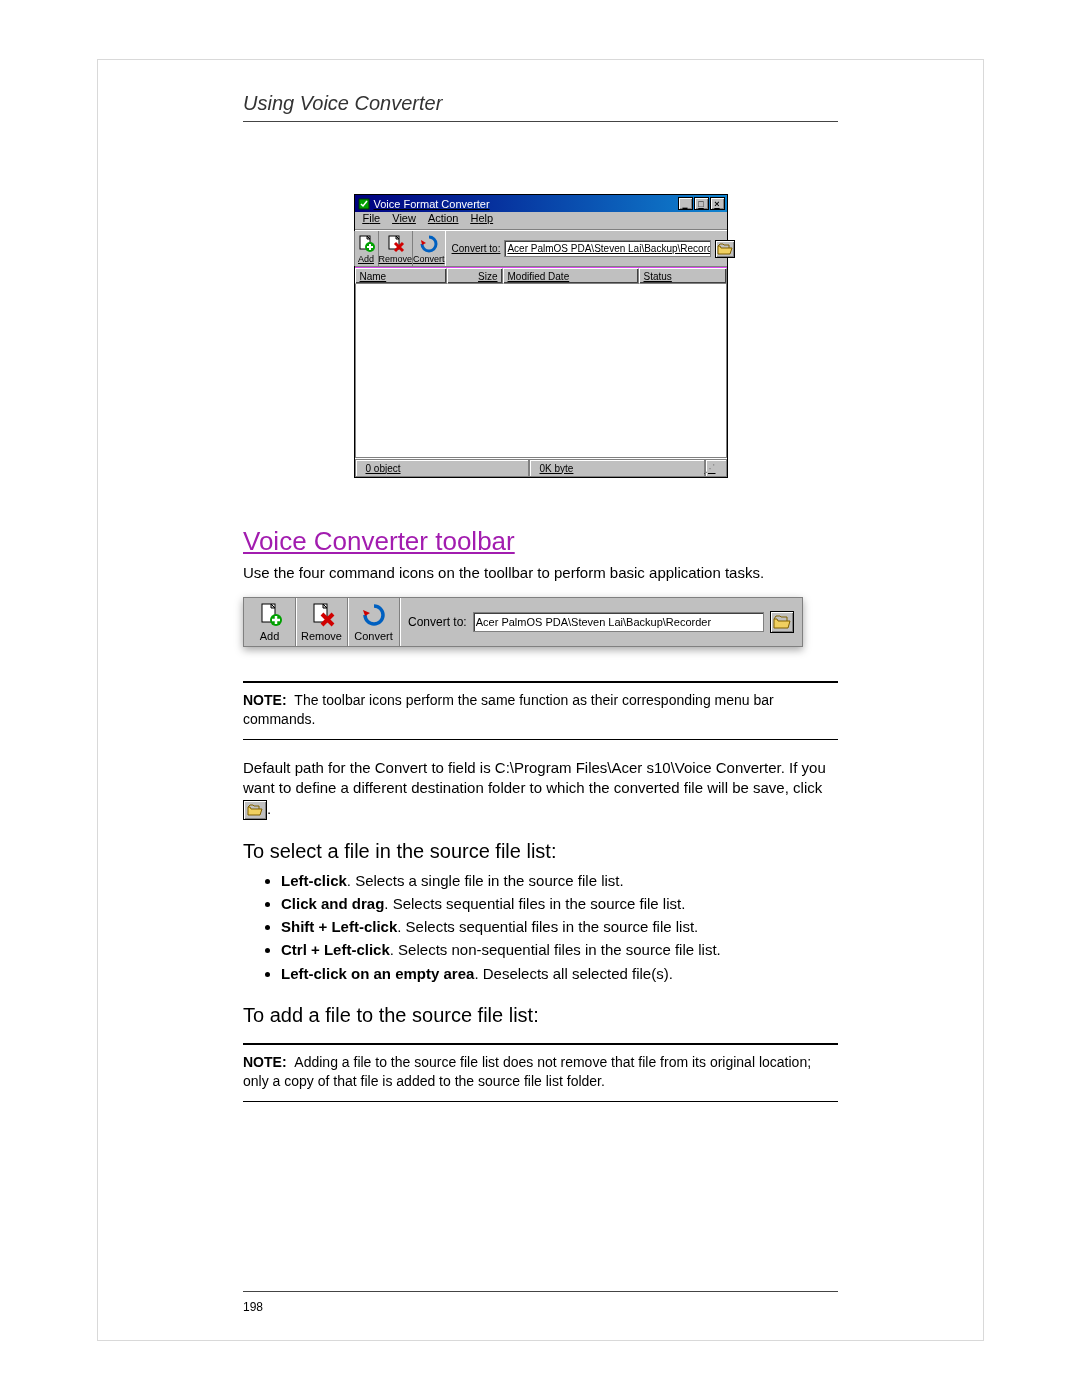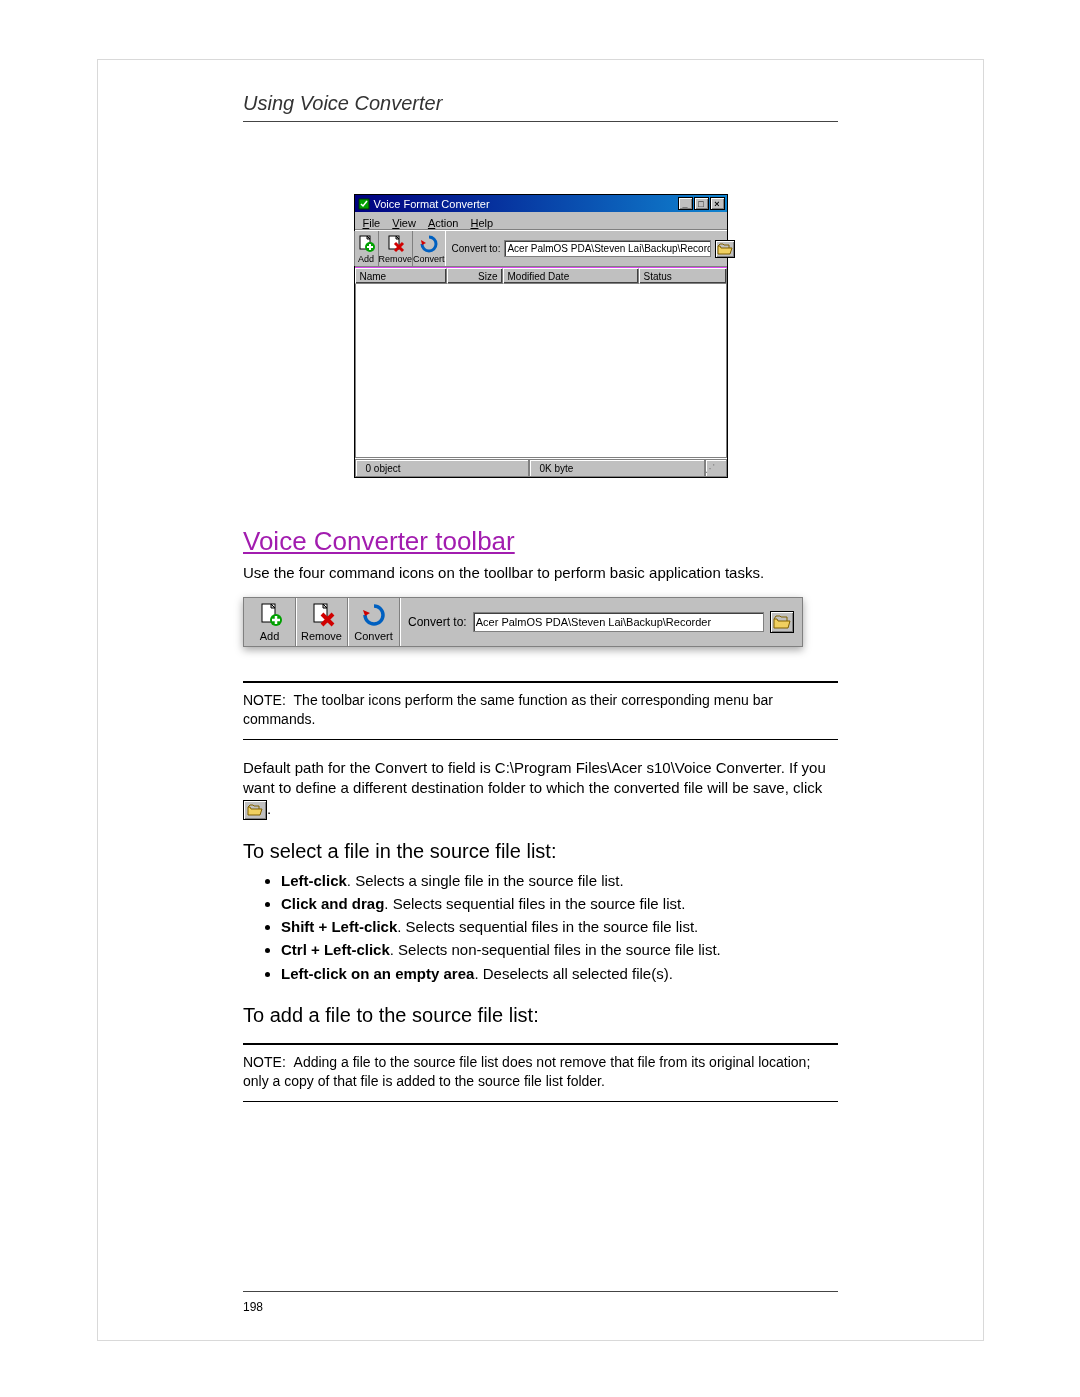--- a/index.html
+++ b/index.html
@@ -42,20 +42,21 @@
   }
 
   
   .win9x {
     margin: 72px auto 0 auto;
     width: 374px;
     background: #c0c0c0;
     border: 1px solid #000;
     font-family: "MS Sans Serif", Tahoma, Arial, sans-serif;
     font-size: 11px;
+    text-decoration: underline;
   }
   .titlebar {
     height: 17px;
     background: linear-gradient(to right, #000080, #1084d0);
     color: #fff;
     display: flex;
     align-items: center;
     padding: 0 2px 0 3px;
   }
   .titlebar .ticon {
@@ -71,21 +72,21 @@
     box-shadow: inset 1px 1px 0 #fff, inset -1px -1px 0 #808080;
     margin-left: 1px;
     font-size: 9px;
     display: inline-flex; align-items: center; justify-content: center;
     color: #000;
     font-weight: bold;
   }
   .menubar {
     height: 18px;
     display: flex;
-    align-items: flex-end;
+    align-items: flex-start;
     padding: 0 2px;
     background: #c0c0c0;
     border-bottom: 1px solid #808080;
   }
   .menuitem {
     padding: 0 6px;
     font-size: 11px;
   }
   .menuitem u { text-decoration: underline; }
 
@@ -223,21 +224,21 @@
   .wide-toolbar .browse-btn { width: 24px; height: 22px; }
 
   
   .note-rule { border: none; border-top: 2px solid #000; margin-top: 34px; }
   .note-rule.thin { border-top-width: 1px; margin-top: 10px; }
   .note-text {
     font-size: 14px;
     line-height: 1.35;
     margin-top: 8px;
   }
-  .note-text b { font-weight: normal; }
+  .note-text b { font-weight: bold; }
 
   .p.afternote {
     margin-top: 18px;
   }
   .inline-browse {
     display: inline-flex;
     width: 24px; height: 20px;
     background: #c0c0c0;
     border: 1px solid #000;
     box-shadow: inset 1px 1px 0 #fff, inset -1px -1px 0 #808080;

